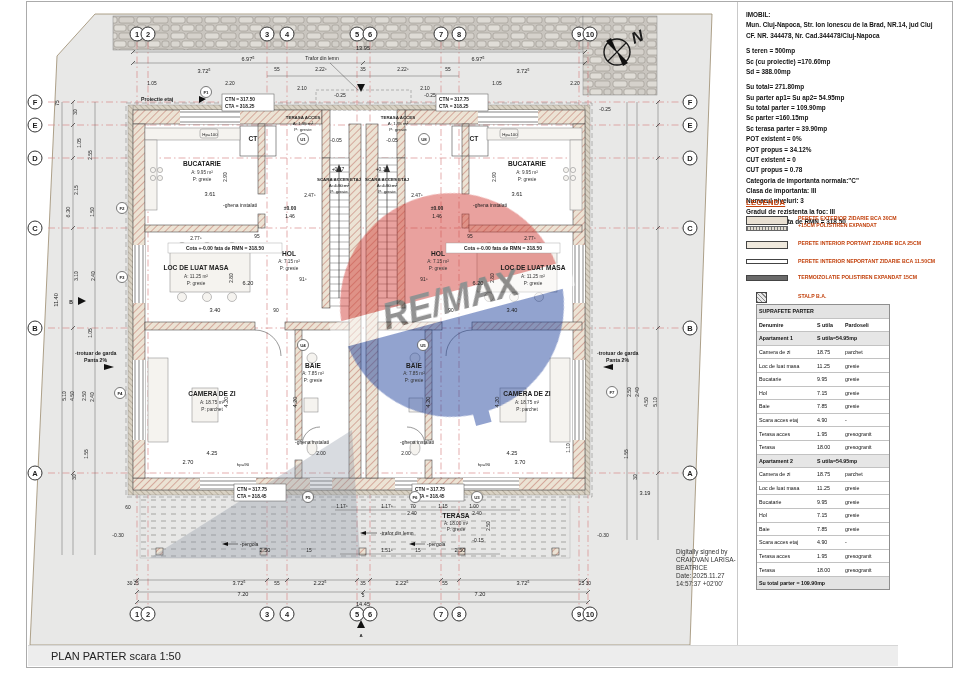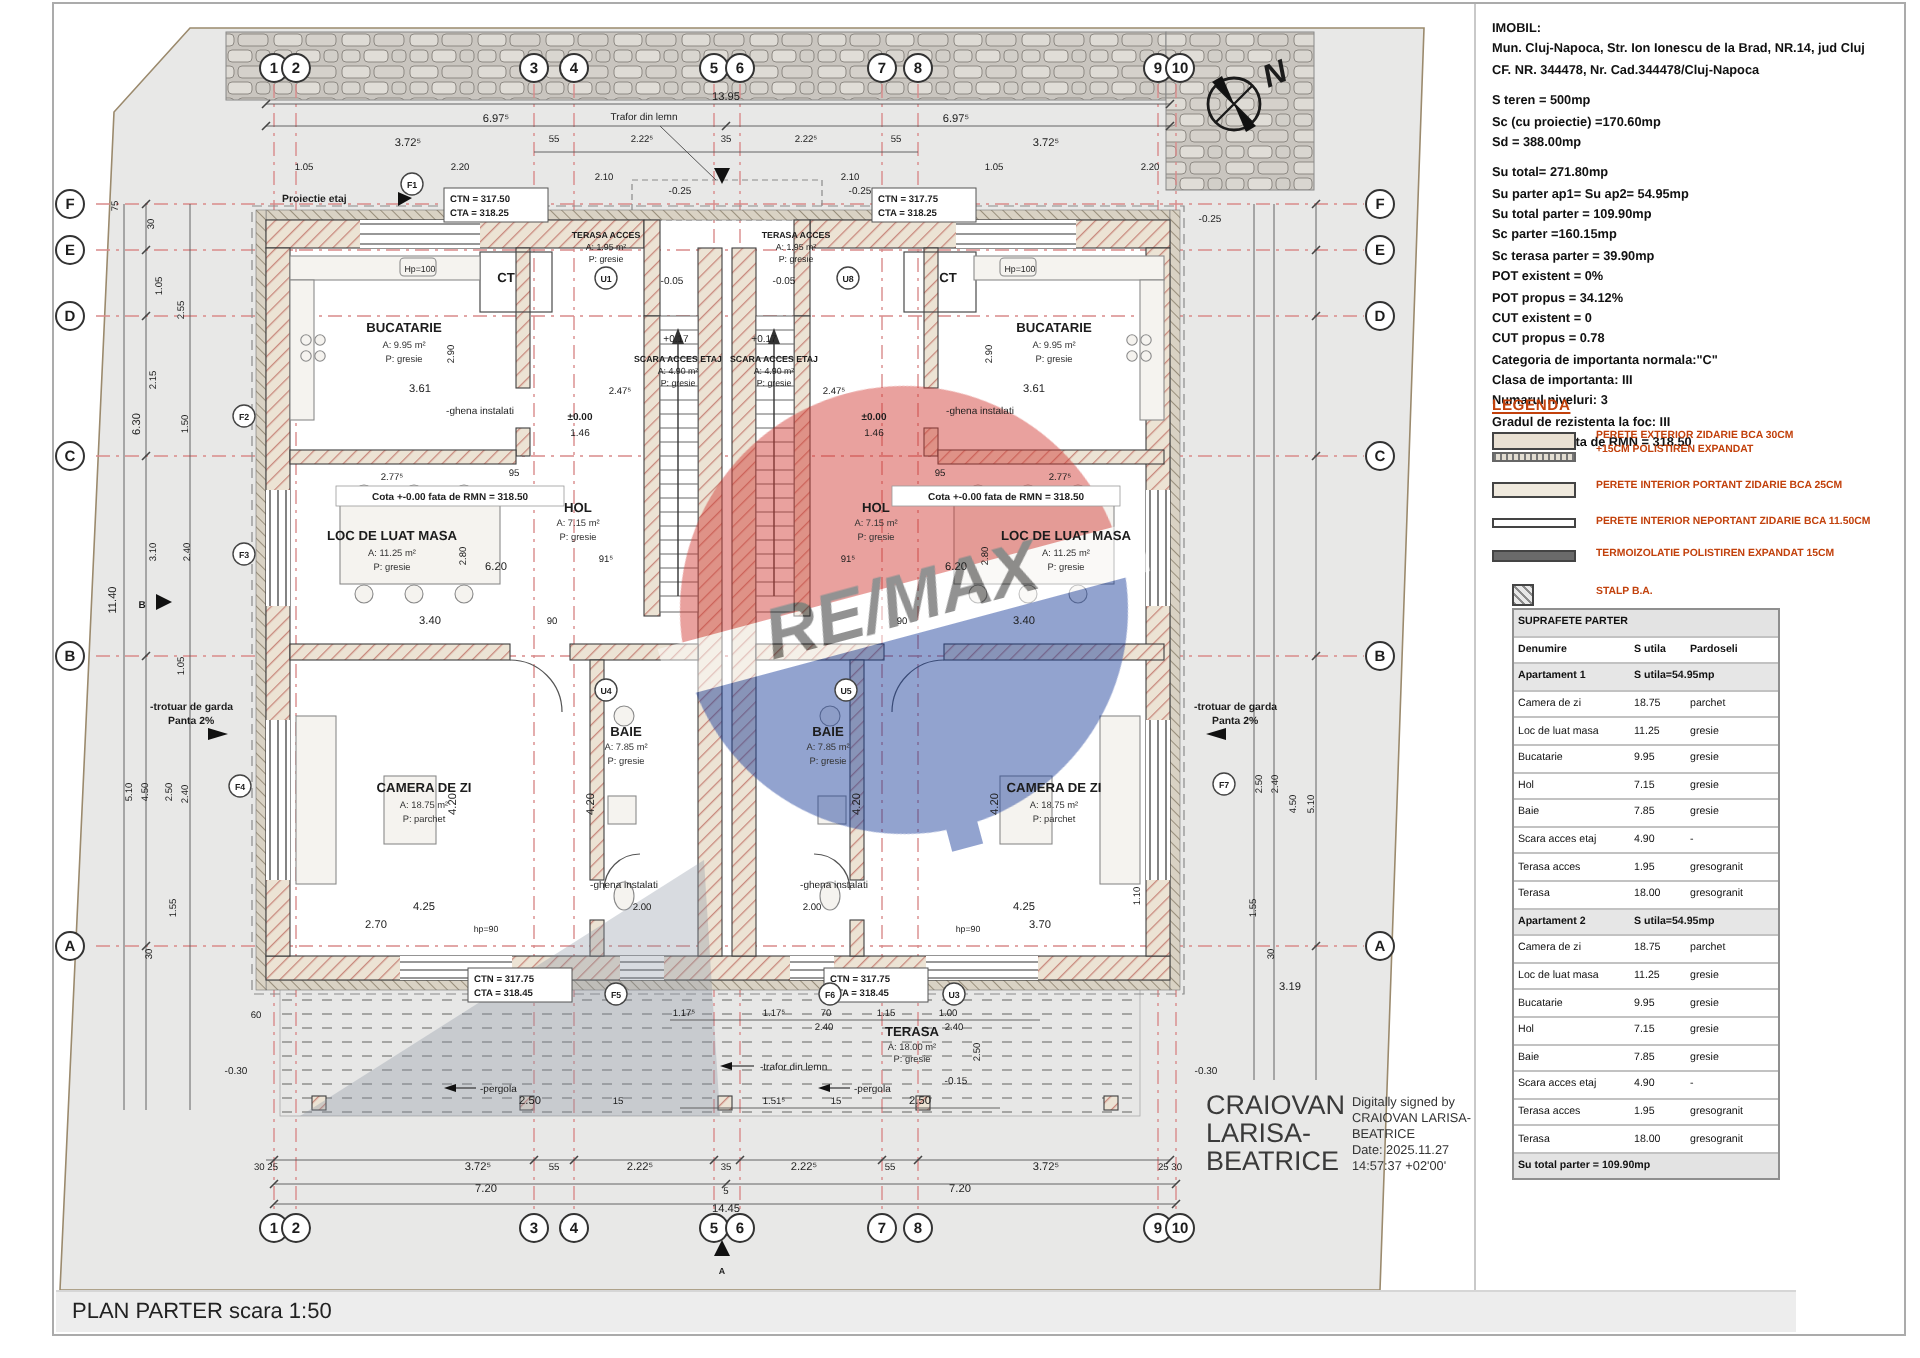--- a/index.html
+++ b/index.html
@@ -1,20 +1,20 @@
 <!DOCTYPE html>
 <html><head>
 <meta charset="utf-8">
 <style>
   html,body{margin:0;padding:0;background:#fff;font-family:"Liberation Sans",sans-serif;}
   .sheet{position:relative;width:960px;height:679px;background:#fff;overflow:hidden;}
   .frame{position:absolute;left:26px;top:1px;width:925px;height:665px;border:1px solid #ababab;background:#fff;}
   .drawing{position:absolute;left:27px;top:2px;width:710px;height:643px;}
   .divider{position:absolute;left:737px;top:2px;width:1px;height:643px;background:#c9c9c9;}
-  .titlebar{position:absolute;left:28px;top:645px;width:870px;height:21px;background:#ededed;border-top:1px solid #d6d6d6;line-height:21px;font-size:11px;color:#222;padding-left:8px;box-sizing:border-box;}
+  .titlebar{position:absolute;left:28px;top:645px;width:870px;height:21px;background:#ededed;border-top:1px solid #d6d6d6;line-height:21px;font-size:11px;color:#222;padding-left:23px;box-sizing:border-box;}
   
   .panel{position:absolute;left:738px;top:2px;width:212px;height:643px;background:#fff;}
   .info{position:absolute;left:8px;top:8px;width:200px;font-size:6.4px;font-weight:bold;color:#111;line-height:1.62;}
   .info .gap{margin-top:5px;}
   .legend{position:absolute;left:8px;top:196px;width:200px;color:#c2410c;}
   .legend h3{font-size:7.6px;margin:0 0 8px 0;text-decoration:underline;letter-spacing:.3px;}
   .litem{display:flex;align-items:flex-start;margin-bottom:9px;}
   .lsym{width:42px;flex:0 0 42px;margin-right:10px;margin-top:1px;}
   .ltxt{font-size:5.2px;font-weight:bold;line-height:1.4;white-space:pre-line;}
   .sym-ext-a{height:7px;background:#e9e0d2;border:1px solid #444;}
@@ -596,21 +596,20 @@
 
     <g>
       <circle cx="617" cy="52" r="13" fill="none" stroke="#1a1a1a" stroke-width="1.4"></circle>
       <path d="M608,43 L626,61 M626,43 L608,61" stroke="#1a1a1a" stroke-width="1.2"></path>
       <path d="M617,52 L606,41 L611,38 Z" fill="#111"></path>
       <path d="M617,52 L628,63 L623,66 Z" fill="#111"></path>
       <text x="634" y="44" transform="rotate(-22 634 44)" font-size="16" font-weight="bold" font-style="italic" fill="#111">N</text>
     </g>
   </svg>
 
-  <div class="sig-name">CRAIOVAN LARISA-BEATRICE</div>
   <div class="sig-details">Digitally signed by
 CRAIOVAN LARISA-
 BEATRICE
 Date: 2025.11.27
 14:57:37 +02'00'</div>
 
   <div class="divider"></div>
 
   <div class="panel">
     <div class="info">

